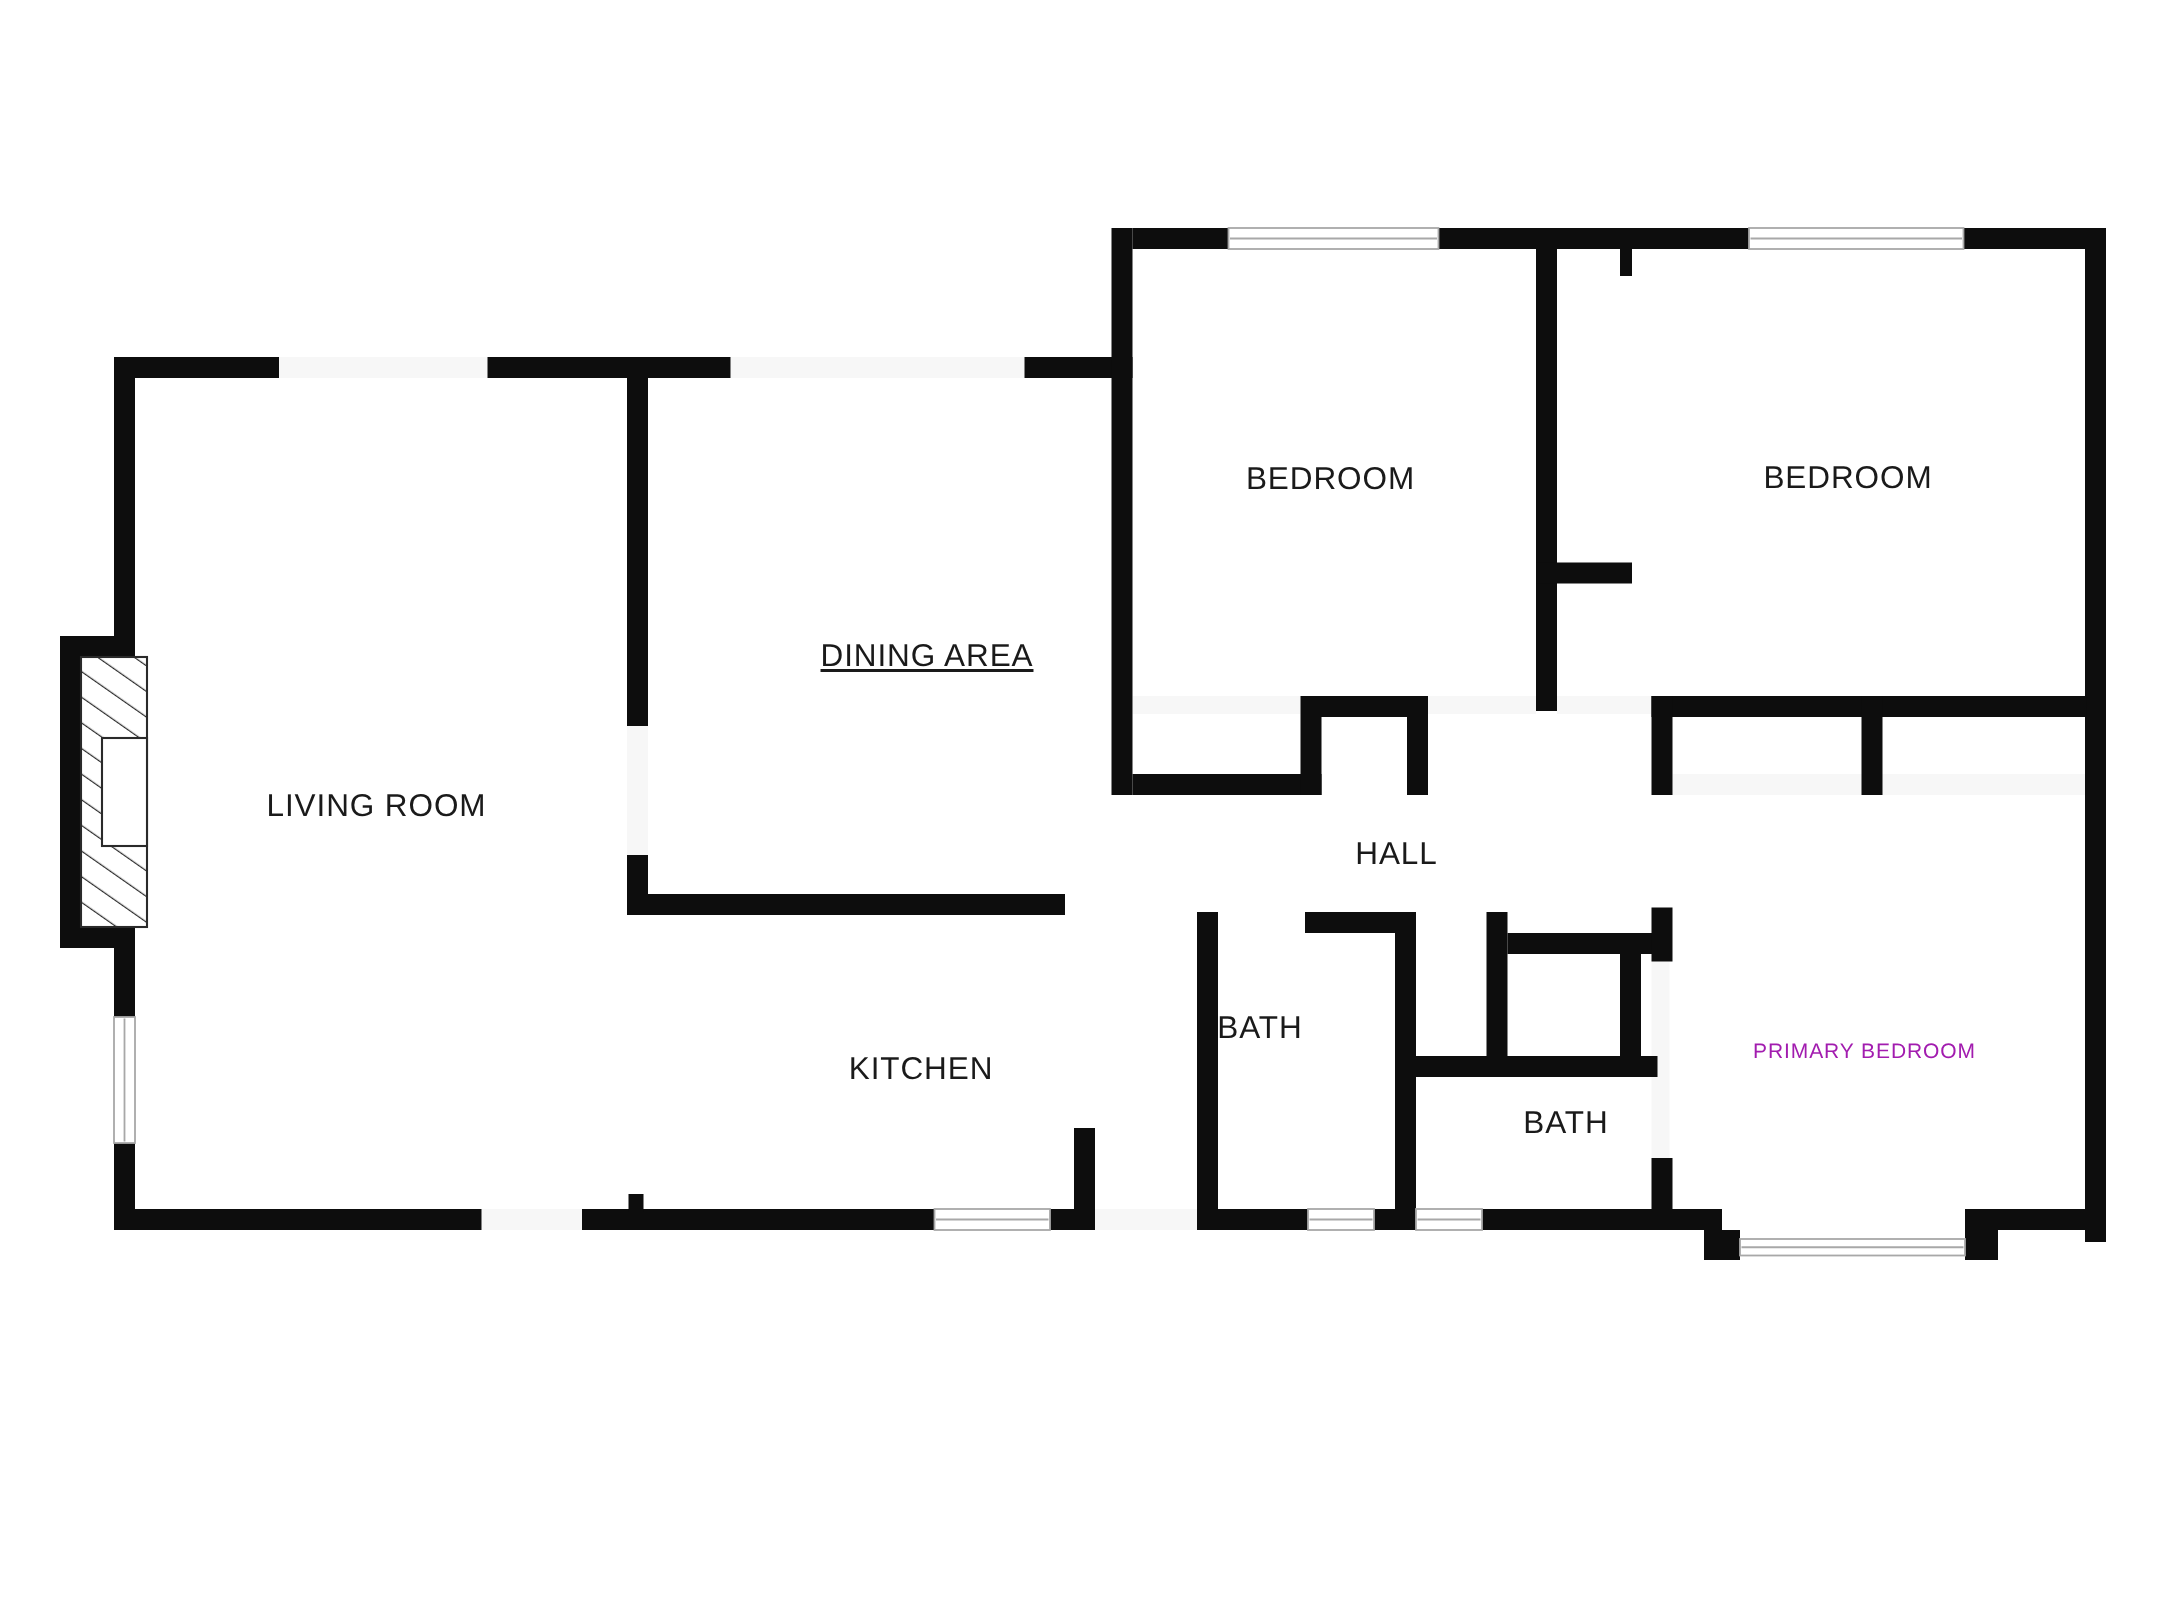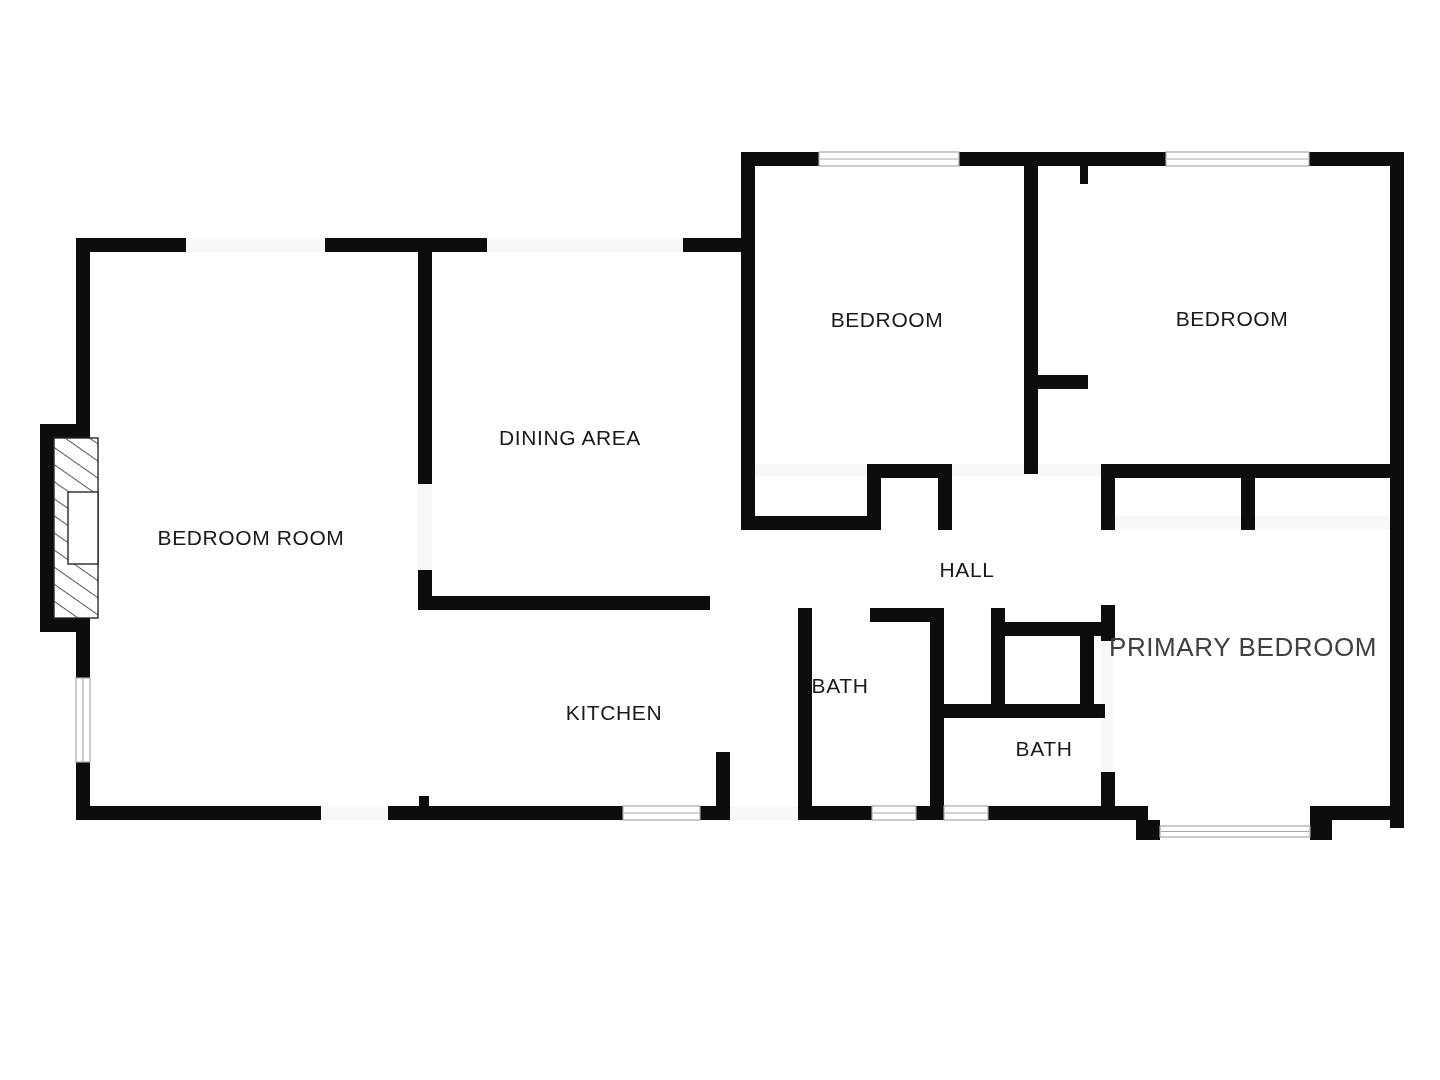--- a/index.html
+++ b/index.html
@@ -142,24 +142,24 @@
           <line x1="1161" y1="831.5" x2="1309" y2="831.5" stroke="#a8a8a8" stroke-width="1.2"></line>
         </g>
       </g>
     <g id="fireplace-layer">
         <rect x="54" y="438" width="44" height="180" fill="url(#hatch45)" stroke="#2a2a2a" stroke-width="1.4"></rect>
         <rect x="68" y="492" width="30" height="72" fill="#ffffff" stroke="#2a2a2a" stroke-width="1.4"></rect>
       </g>
   </svg>
 
   <div id="labels-layer">
-      <div class="room-label" style="left: 251px; top: 538px; font-size: 21px; color: rgb(26, 26, 26);">BEDROOM ROOM</div>
-      <div class="room-label" style="left: 570px; top: 438px; font-size: 21px; color: rgb(26, 26, 26);">DINING AREA</div>
+      <div class="room-label" style="left: 251px; top: 538px; font-size: 21px; color: rgb(26, 26, 26);">LIVING ROOM</div>
+      <div class="room-label" style="left: 618px; top: 438px; font-size: 21px; color: rgb(26, 26, 26); text-decoration: underline;">DINING AREA</div>
       <div class="room-label" style="left: 614px; top: 713px; font-size: 21px; color: rgb(26, 26, 26);">KITCHEN</div>
       <div class="room-label" style="left: 887px; top: 320px; font-size: 21px; color: rgb(26, 26, 26);">BEDROOM</div>
       <div class="room-label" style="left: 1232px; top: 319px; font-size: 21px; color: rgb(26, 26, 26);">BEDROOM</div>
-      <div class="room-label" style="left: 931px; top: 570px; font-size: 21px; color: rgb(26, 26, 26); margin-left: 36px;">HALL</div>
+      <div class="room-label" style="left: 931px; top: 570px; font-size: 21px; color: rgb(26, 26, 26);">HALL</div>
       <div class="room-label" style="left: 840px; top: 686px; font-size: 21px; color: rgb(26, 26, 26);">BATH</div>
       <div class="room-label" style="left: 1044px; top: 749px; font-size: 21px; color: rgb(26, 26, 26);">BATH</div>
-      <div class="room-label" style="left: 1243px; top: 647px; font-size: 26px; color: #404040;">PRIMARY BEDROOM</div>
+      <div class="room-label" style="left: 1243px; top: 700px; font-size: 14px; color: #a21caf;">PRIMARY BEDROOM</div>
     </div>
 
 </div>
 
 </body></html>

